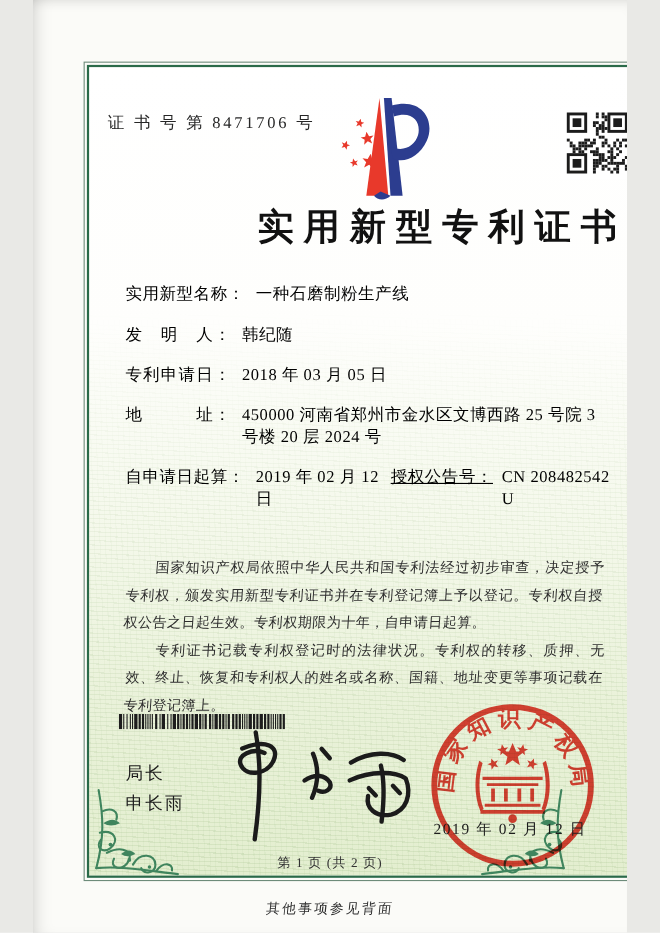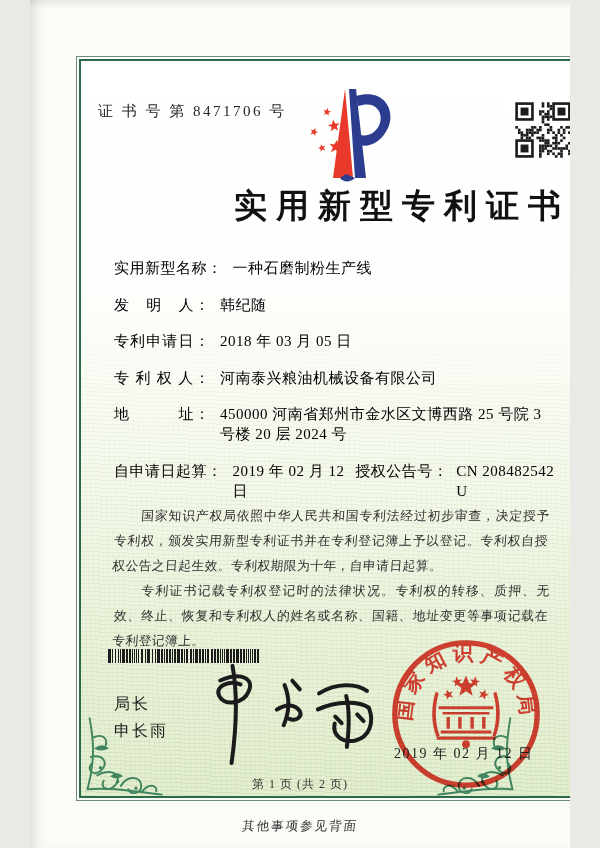--- a/index.html
+++ b/index.html
@@ -57,21 +57,21 @@
   
   .fields{position:absolute;left:84px;top:258px;width:448px;font-size:15px;color:#000000;}
   .frow{display:flex;margin-bottom:16.5px;line-height:20px;}
   .flabel{
     flex:0 0 96px;white-space:nowrap;
     text-align:justify;text-align-last:justify;
     letter-spacing:.5px;
   }
   .fvalue{margin-left:10px;letter-spacing:.5px;}
   .fvalue.addr{max-width:330px;}
-  .gz-label{white-space:nowrap;letter-spacing:.5px;}
+  .gz-label{white-space:nowrap;letter-spacing:.5px;text-decoration:underline;}
   .gz-value{margin-left:8px;letter-spacing:.5px;}
 
   
   .paras{
     position:absolute;left:84px;top:504px;width:434px;
     font-size:12.8px;line-height:25px;color:#2e2e2e;
     text-align:justify;letter-spacing:.4px;
   }
   .paras p{margin:0;text-indent:2em;transform:skewX(-4deg);}
 
@@ -294,24 +294,20 @@
     </div>
     <div class="frow">
       <span class="flabel">发　明　人：</span>
       <span class="fvalue">韩纪随</span>
     </div>
     <div class="frow">
       <span class="flabel">专利申请日：</span>
       <span class="fvalue">2018 年 03 月 05 日</span>
     </div>
     <div class="frow">
-      <span class="flabel">专 利 权 人：</span>
-      <span class="fvalue">河南泰兴粮油机械设备有限公司</span>
-    </div>
-    <div class="frow">
       <span class="flabel">地　　　址：</span>
       <span class="fvalue addr">450000 河南省郑州市金水区文博西路 25 号院 3 号楼 20 层 2024 号</span>
     </div>
     <div class="frow">
       <span class="flabel">自申请日起算：</span>
       <span class="fvalue">2019 年 02 月 12 日</span>
       <span class="gz-label">授权公告号：</span>
       <span class="gz-value">CN 208482542 U</span>
     </div>
   </div>

